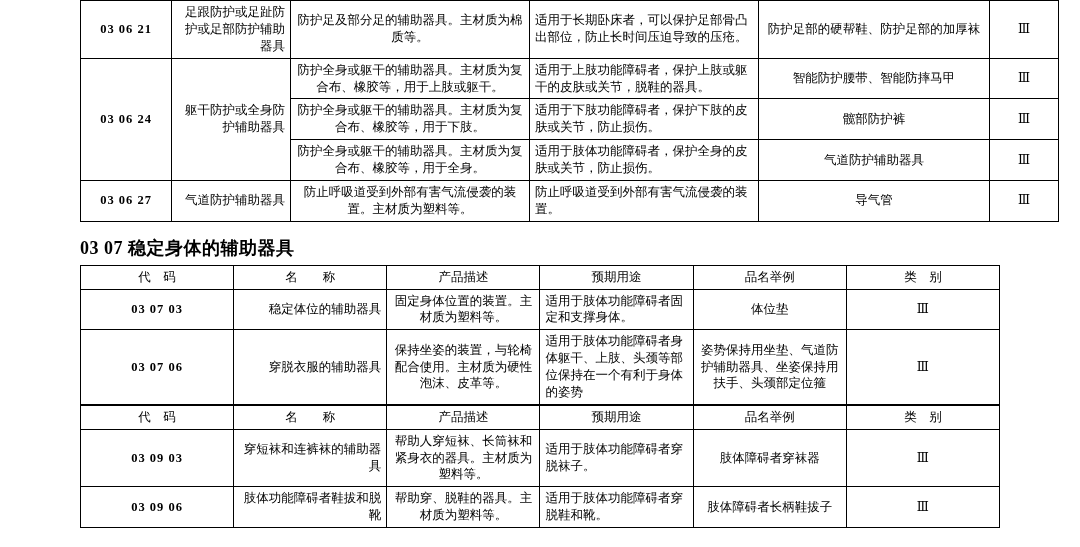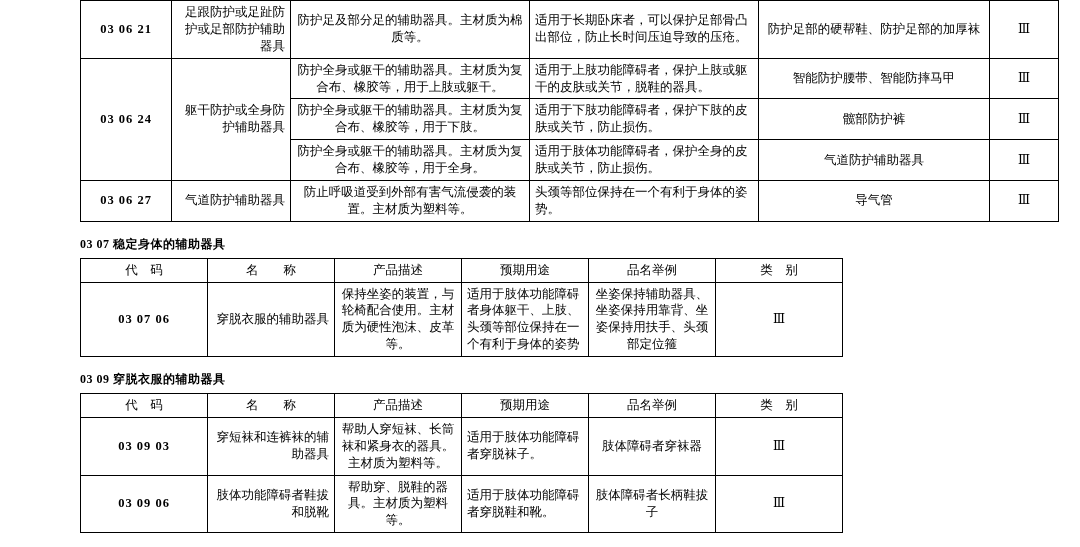--- a/index.html
+++ b/index.html
@@ -15,21 +15,21 @@
     overflow: hidden;
   }
   .page {
     position: relative;
     width: 1080px;
     height: 547px;
     box-sizing: border-box;
     padding: 0 80px;
   }
   table.doc {
-    width: 763px;
+    width: 920px;
     border-collapse: collapse;
     table-layout: fixed;
   }
   table.doc td, table.doc th {
     border: 1px solid #000;
     padding: 3px 5px;
     font-size: 12.5px;
     line-height: 1.35;
     vertical-align: middle;
     word-break: break-all;
@@ -60,21 +60,21 @@
   td.cat {
     width: 58px;
     text-align: center;
   }
   th.hdr {
     text-align: center;
     font-weight: normal;
     font-size: 12.5px;
   }
   .section-title {
-    font-size: 12px;
+    font-size: 18px;
     font-weight: bold;
     margin: 14px 0 5px 0;
     letter-spacing: 0.5px;
   }
   .center { text-align: center; }
   .top-table { margin-top: 0; }
 </style>
 </head>
 <body>
 
@@ -107,50 +107,57 @@
           <tr>
             <td class="desc">防护全身或躯干的辅助器具。主材质为复合布、橡胶等，用于全身。</td>
             <td class="use">适用于肢体功能障碍者，保护全身的皮肤或关节，防止损伤。</td>
             <td class="example">气道防护辅助器具</td>
             <td class="cat">Ⅲ</td>
           </tr>
           <tr>
             <td class="code">03 06 27</td>
             <td class="name">气道防护辅助器具</td>
             <td class="desc">防止呼吸道受到外部有害气流侵袭的装置。主材质为塑料等。</td>
-            <td class="use">头颈等部位保持在一个有利于身体的姿势。</td>
+            <td class="use">防止呼吸道受到外部有害气流侵袭的装置。</td>
             <td class="example">导气管</td>
             <td class="cat">Ⅲ</td>
           </tr>
         </tbody>
       </table>
       <div class="section-title">03 07  稳定身体的辅助器具</div>
       <table class="doc">
         <thead>
           <tr>
             <th class="hdr code">代　码</th>
             <th class="hdr name">名　　称</th>
             <th class="hdr desc">产品描述</th>
             <th class="hdr use">预期用途</th>
             <th class="hdr example">品名举例</th>
             <th class="hdr cat">类　别</th>
           </tr>
         </thead>
         <tbody>
           <tr>
+            <td class="code">03 07 03</td>
+            <td class="name">稳定体位的辅助器具</td>
+            <td class="desc">固定身体位置的装置。主材质为塑料等。</td>
+            <td class="use">适用于肢体功能障碍者固定和支撑身体。</td>
+            <td class="example center">体位垫</td>
+            <td class="cat">Ⅲ</td>
+          </tr>
+          <tr>
             <td class="code">03 07 06</td>
             <td class="name">穿脱衣服的辅助器具</td>
             <td class="desc">保持坐姿的装置，与轮椅配合使用。主材质为硬性泡沫、皮革等。</td>
             <td class="use">适用于肢体功能障碍者身体躯干、上肢、头颈等部位保持在一个有利于身体的姿势</td>
-            <td class="example">坐姿保持辅助器具、坐姿保持用靠背、坐姿保持用扶手、头颈部定位箍</td>
+            <td class="example">姿势保持用坐垫、气道防护辅助器具、坐姿保持用扶手、头颈部定位箍</td>
             <td class="cat">Ⅲ</td>
           </tr>
         </tbody>
       </table>
-      <div class="section-title">03 09  穿脱衣服的辅助器具</div>
       <table class="doc">
         <thead>
           <tr>
             <th class="hdr code">代　码</th>
             <th class="hdr name">名　　称</th>
             <th class="hdr desc">产品描述</th>
             <th class="hdr use">预期用途</th>
             <th class="hdr example">品名举例</th>
             <th class="hdr cat">类　别</th>
           </tr>

